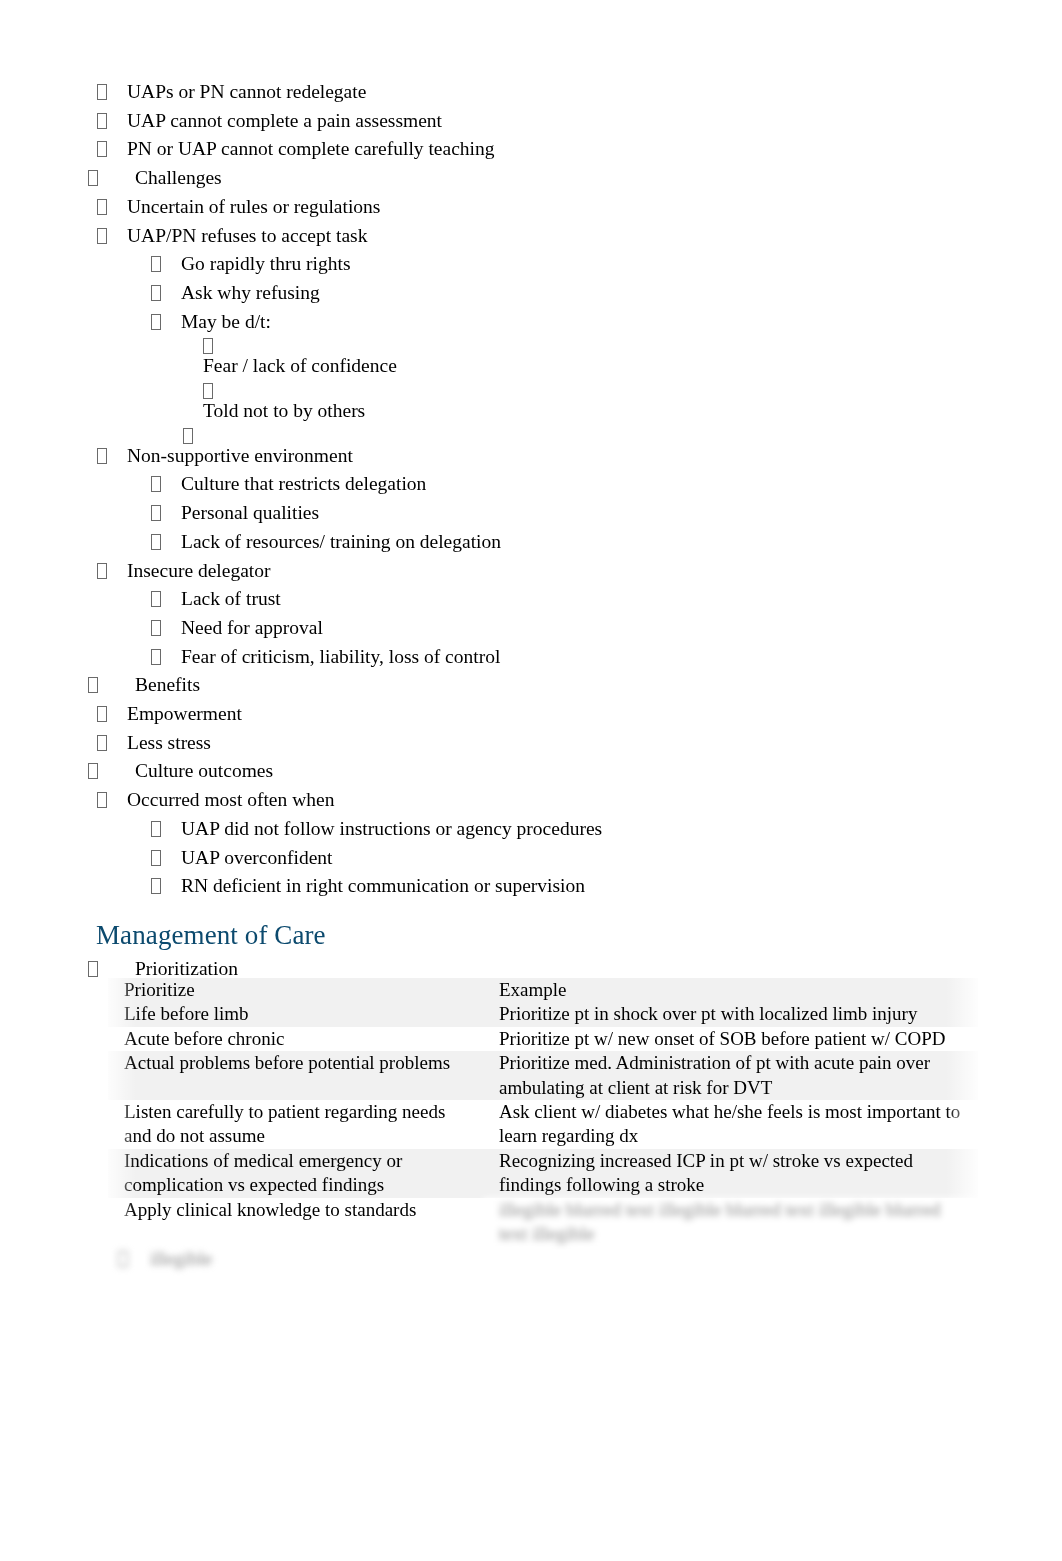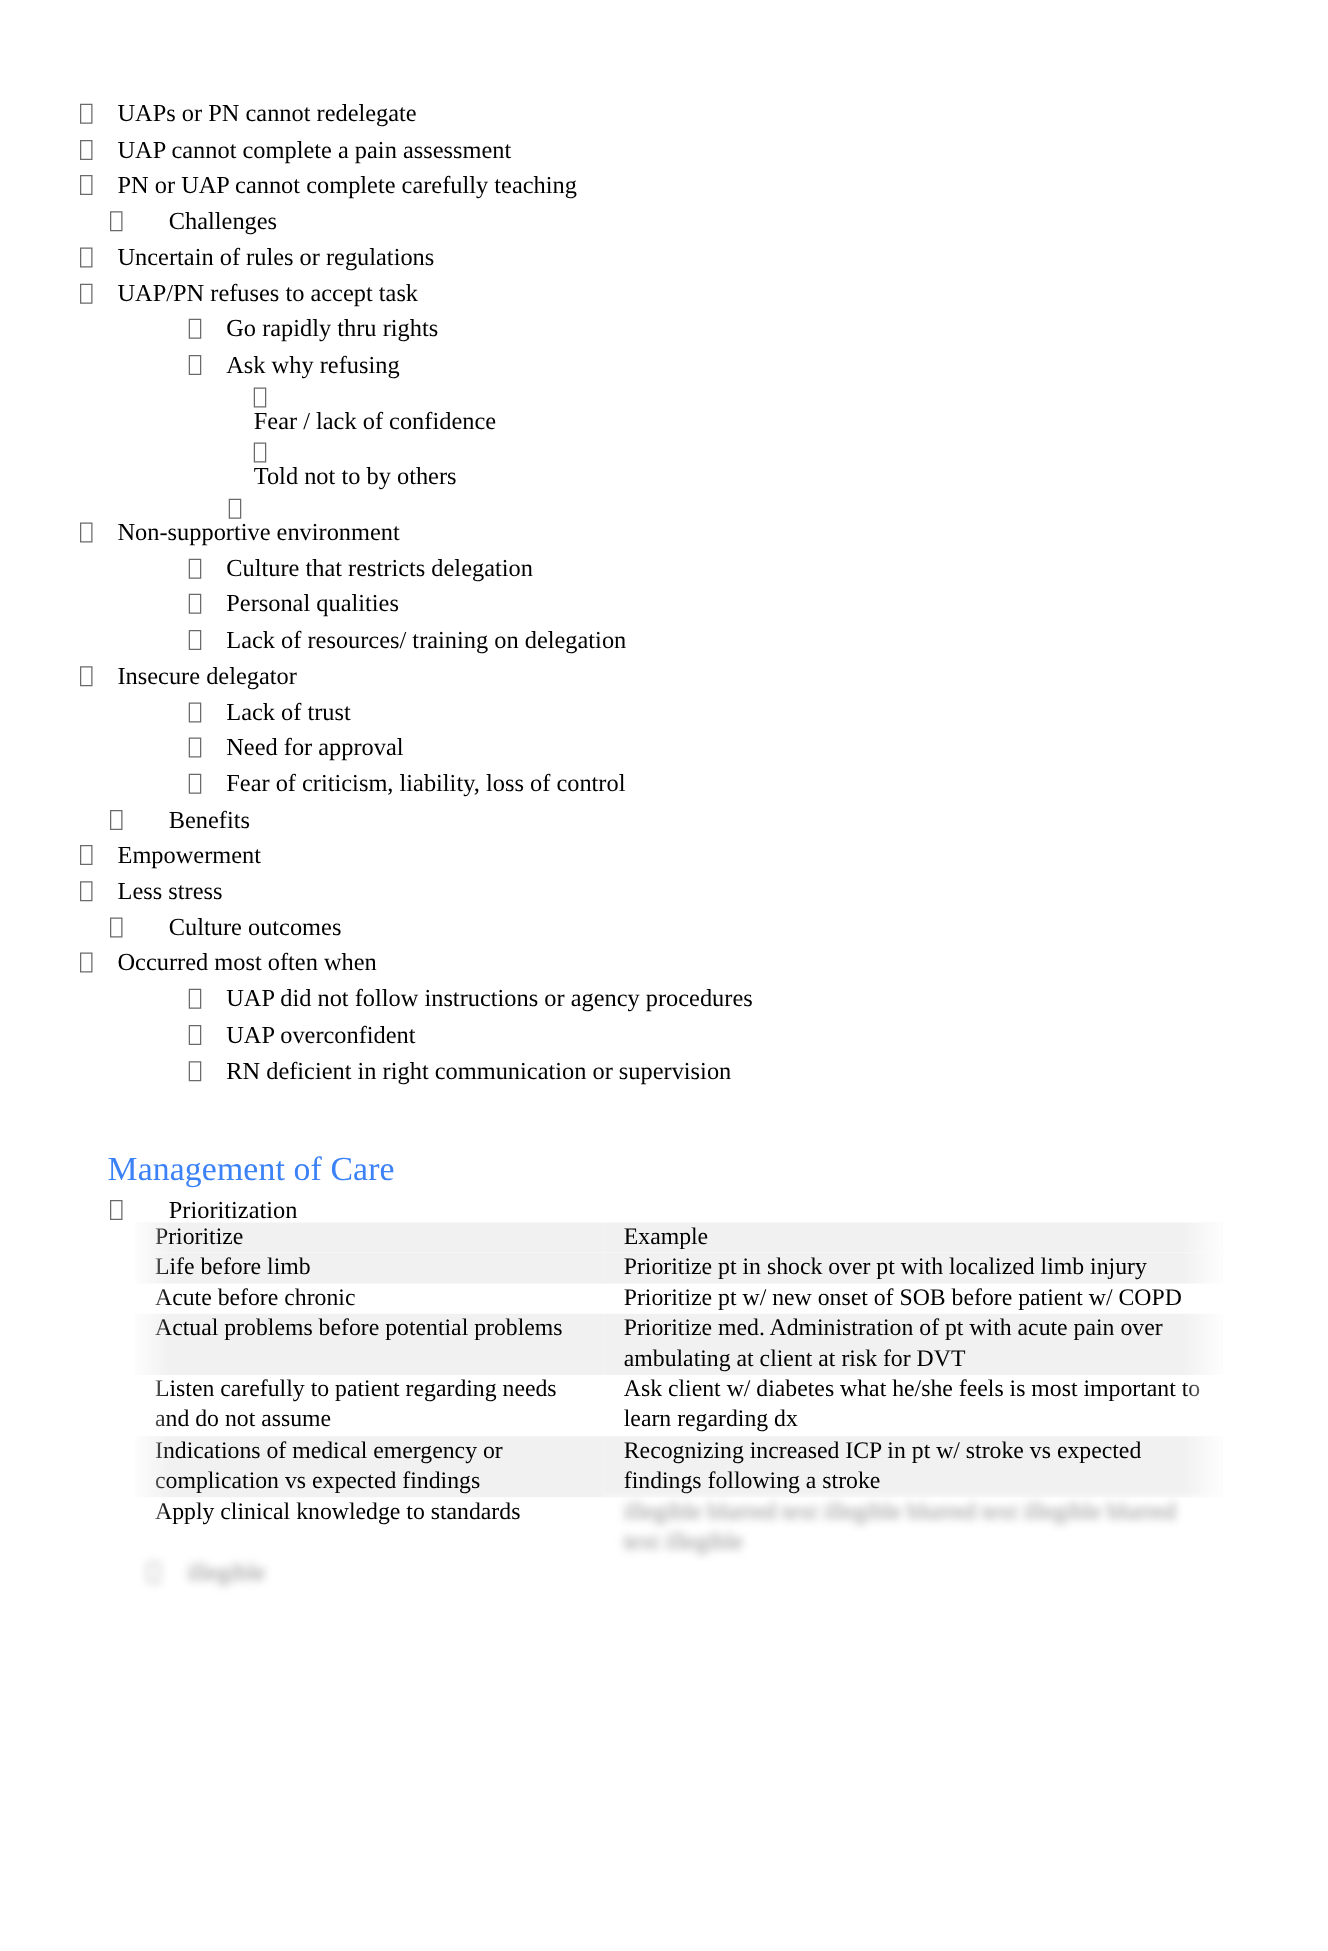--- a/index.html
+++ b/index.html
@@ -51,21 +51,21 @@
     position: relative;
     top: 2px;
   }
 
   .txt {
     display: inline-block;
   }
 
   
   .lvl1 { padding-left: 88px; }
-  .lvl2 { padding-left: 64px; }
+  .lvl2 { padding-left: 97px; }
   .lvl3 { padding-left: 151px; }
   .lvl4 { padding-left: 183px; flex-direction: column; }
 
   .lvl1 .txt { margin-left: 37px; }
   .lvl2 .txt { margin-left: 20px; }
   .lvl3 .txt { margin-left: 20px; }
   .lvl4 .txt { margin-left: 20px; }
 
   
   .heading1 {
@@ -187,20 +187,24 @@
         <span class="txt">UAP/PN refuses to accept task</span>
       </div>
       <div class="li lvl3">
         <span class="bullet"></span>
         <span class="txt">Go rapidly thru rights</span>
       </div>
       <div class="li lvl3">
         <span class="bullet"></span>
         <span class="txt">Ask why refusing</span>
       </div>
+      <div class="li lvl3">
+        <span class="bullet"></span>
+        <span class="txt">May be d/t:</span>
+      </div>
       <div class="li lvl4">
         <span class="bullet"></span>
         <span class="txt">Fear / lack of confidence</span>
       </div>
       <div class="li lvl4">
         <span class="bullet"></span>
         <span class="txt">Told not to by others</span>
       </div>
       <div class="li lvl4">
         <span class="bullet"></span>
@@ -264,21 +268,21 @@
       <div class="li lvl3">
         <span class="bullet"></span>
         <span class="txt">UAP overconfident</span>
       </div>
       <div class="li lvl3">
         <span class="bullet"></span>
         <span class="txt">RN deficient in right communication or supervision</span>
       </div>
     </div>
 
-  <h1 class="heading1" style="color: #3b82f6;">Management of Care</h1>
+  <h1 class="heading1" style="color: #0c4a6e; margin-left: 10px;">Management of Care</h1>
 
   <div class="after-heading">
     <div class="li lvl1">
       <span class="bullet"></span>
       <span class="txt">Prioritization</span>
     </div>
   </div>
 
   <div class="tbl-wrap">
     <table class="prio">

